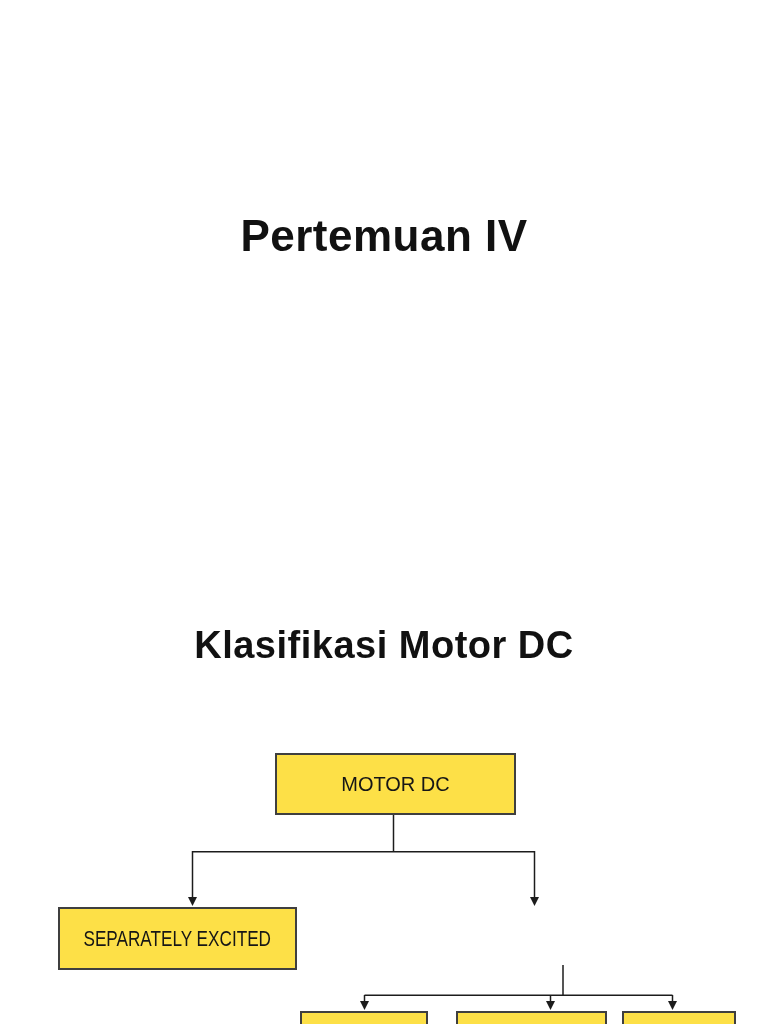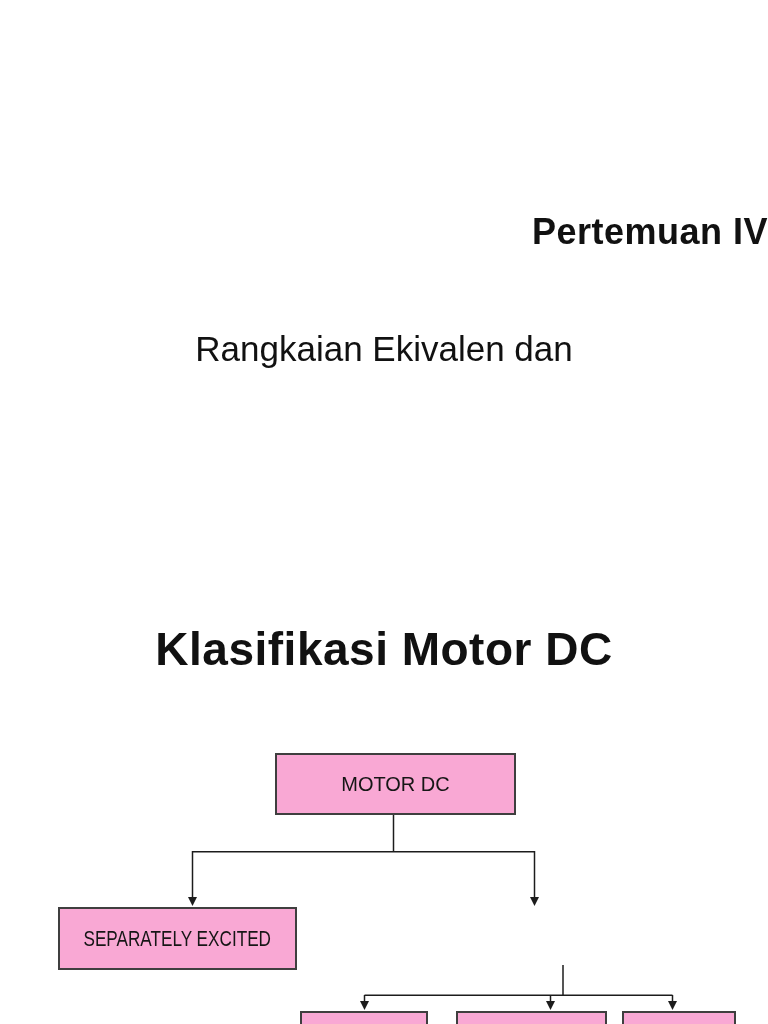--- a/index.html
+++ b/index.html
@@ -8,39 +8,39 @@
     background: #ffffff;
     font-family: "Liberation Sans", sans-serif;
     color: #111111;
     position: relative;
     overflow: hidden;
   }
   .page { position: absolute; left: 0; top: 0; width: 768px; height: 1024px; }
 
   .title {
     position: absolute; top: 214px; left: 0; width: 768px;
-    text-align: right;
-    font-size: 36px; font-weight: bold; line-height: 1;
+    text-align: center;
+    font-size: 44px; font-weight: bold; line-height: 1;
     letter-spacing: 0.5px;
   }
   .subtitle {
     position: absolute; top: 330px; left: 0; width: 768px;
     text-align: center;
     font-size: 35px; font-weight: normal; line-height: 38px;
   }
   .heading {
     position: absolute; top: 626px; left: 0; width: 768px;
     text-align: center;
-    font-size: 46px; font-weight: bold; line-height: 1;
+    font-size: 38px; font-weight: bold; line-height: 1;
     letter-spacing: 0.5px;
   }
 
   .node {
     position: absolute;
-    background: #f9a8d4;
+    background: #fde047;
     border: 2px solid #3f3f3f;
     display: flex; align-items: center; justify-content: center;
     color: #161616;
   }
   .node-root  { left: 275px; top: 753px; width: 237px; height: 58px; font-size: 20px; }
   .node-left  { left: 58px;  top: 907px; width: 235px; height: 59px; text-align: center; }
   .node-right { left: 442px; top: 907px; width: 237px; height: 58px; }
   .node-b1 { left: 300px; top: 1011px; width: 124px; height: 60px; }
   .node-b2 { left: 456px; top: 1011px; width: 147px; height: 60px; }
   .node-b3 { left: 622px; top: 1011px; width: 110px; height: 60px; }
@@ -60,21 +60,20 @@
   .connectors path, .connectors line { stroke: #1c1c1c; stroke-width: 1.5; fill: none; }
   .connectors polygon { fill: #1c1c1c; stroke: none; }
 </style>
 </head>
 <body>
 
 <div class="page">
 
   <div class="title">Pertemuan IV</div>
   <div class="subtitle">
-    <div>Rangkaian Ekivalen dan</div>
   </div>
 
   <div class="heading">Klasifikasi Motor DC</div>
 
   <svg class="connectors" width="768" height="1024" viewBox="0 0 768 1024" xmlns="http://www.w3.org/2000/svg">
 
     <path d="M393.5 811 L393.5 851.75"></path>
 
     <path d="M192.5 851.75 L534.5 851.75"></path>
 

